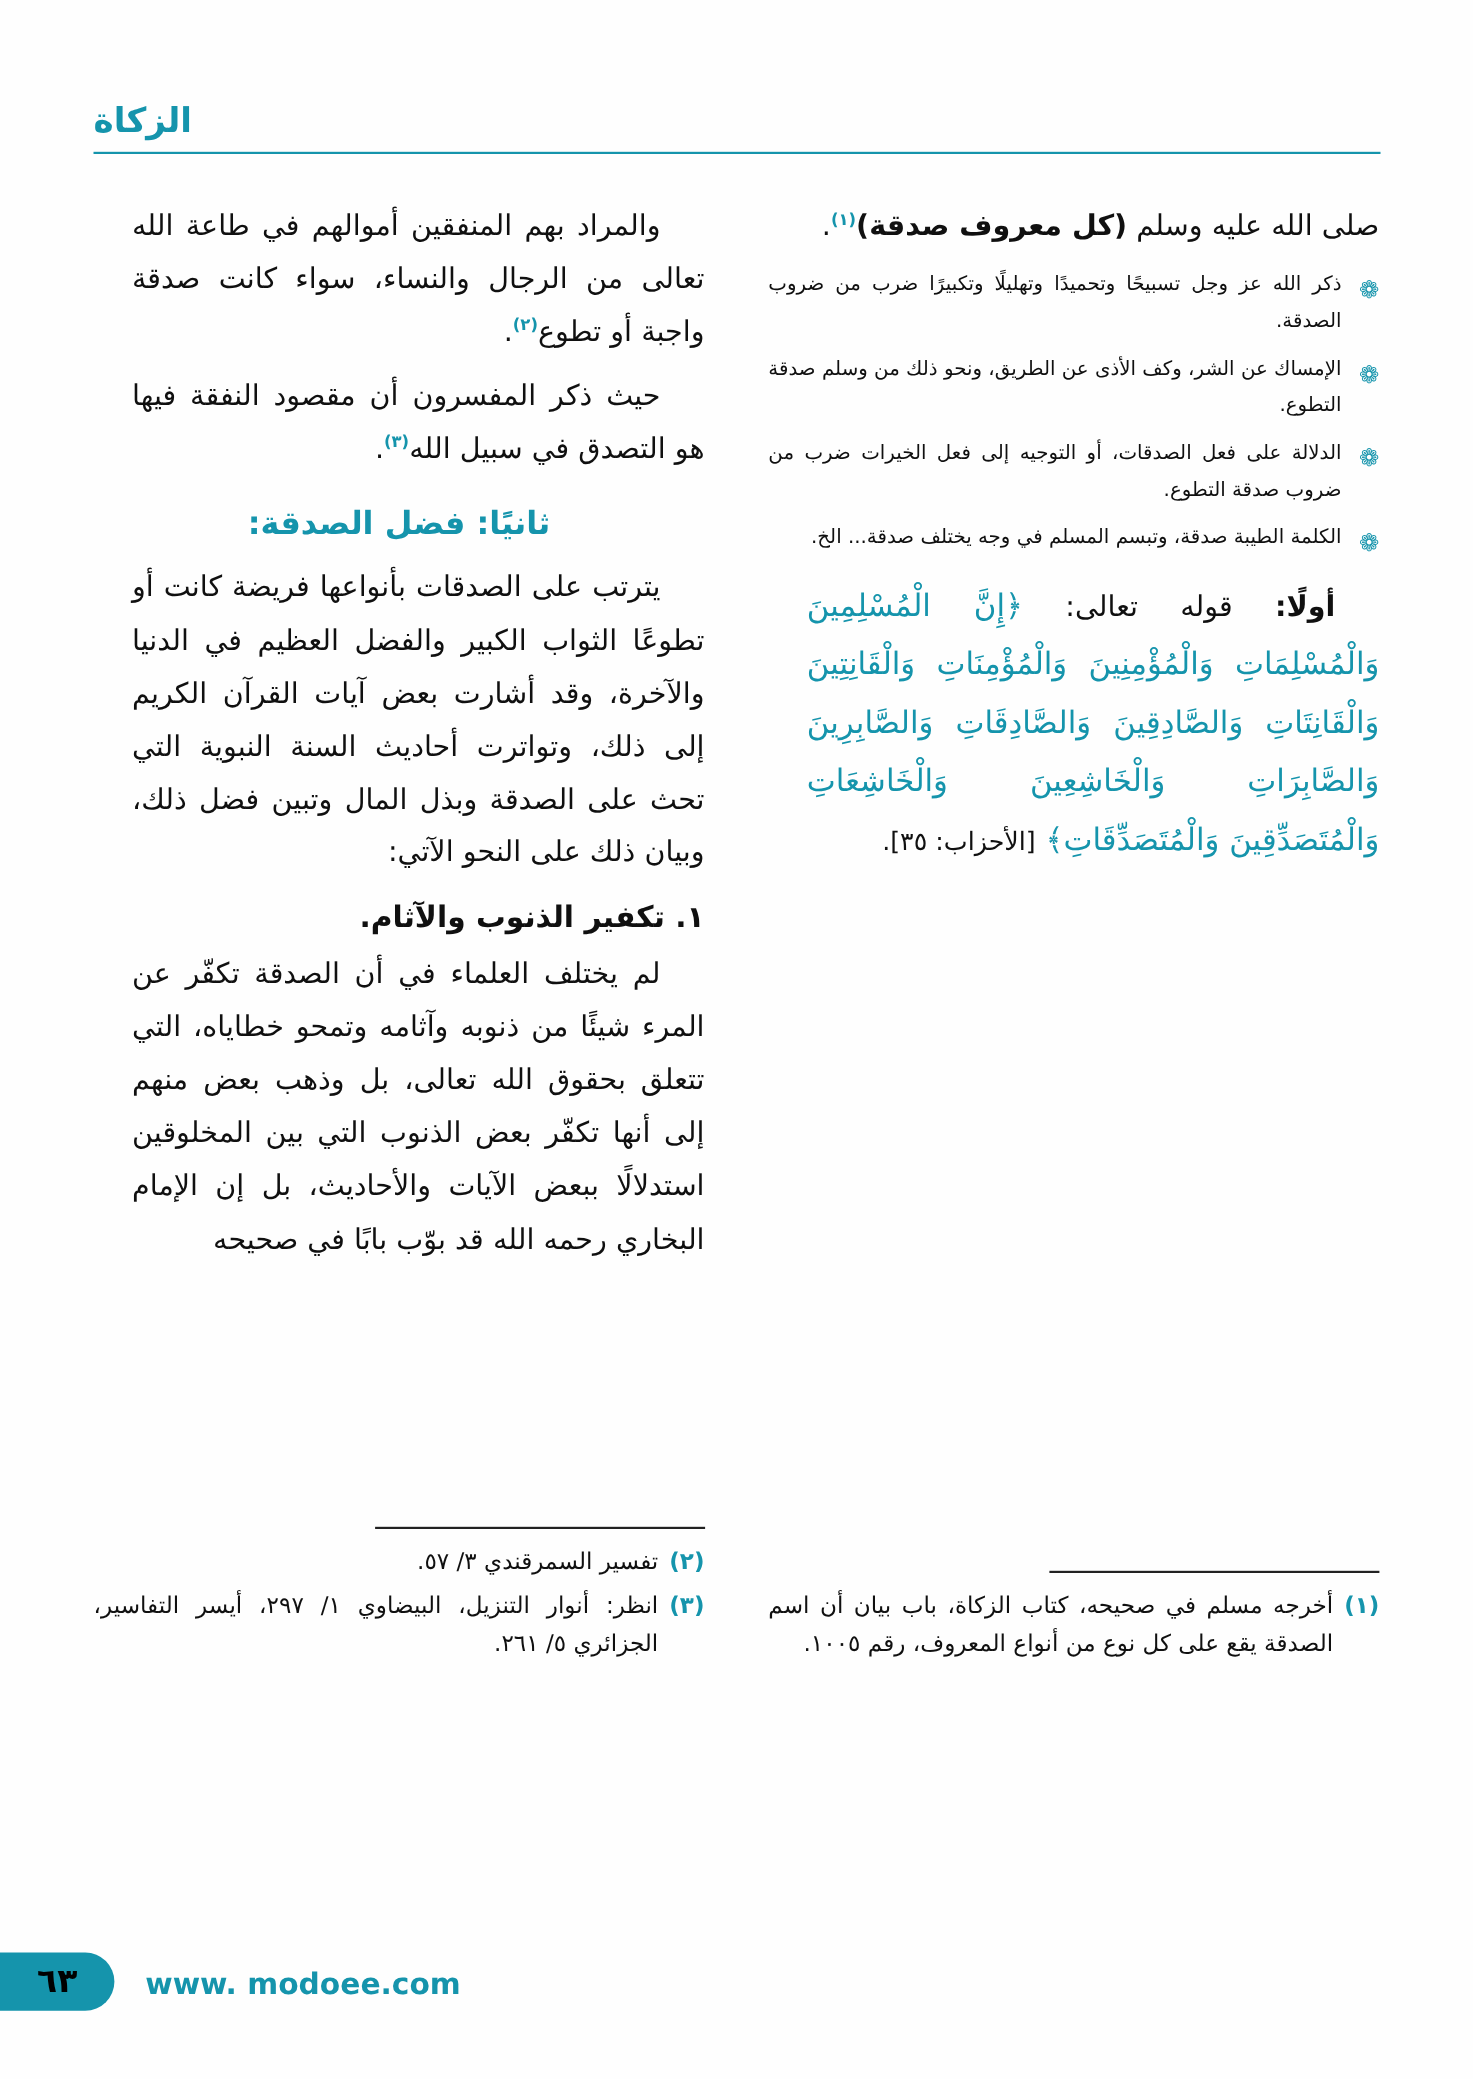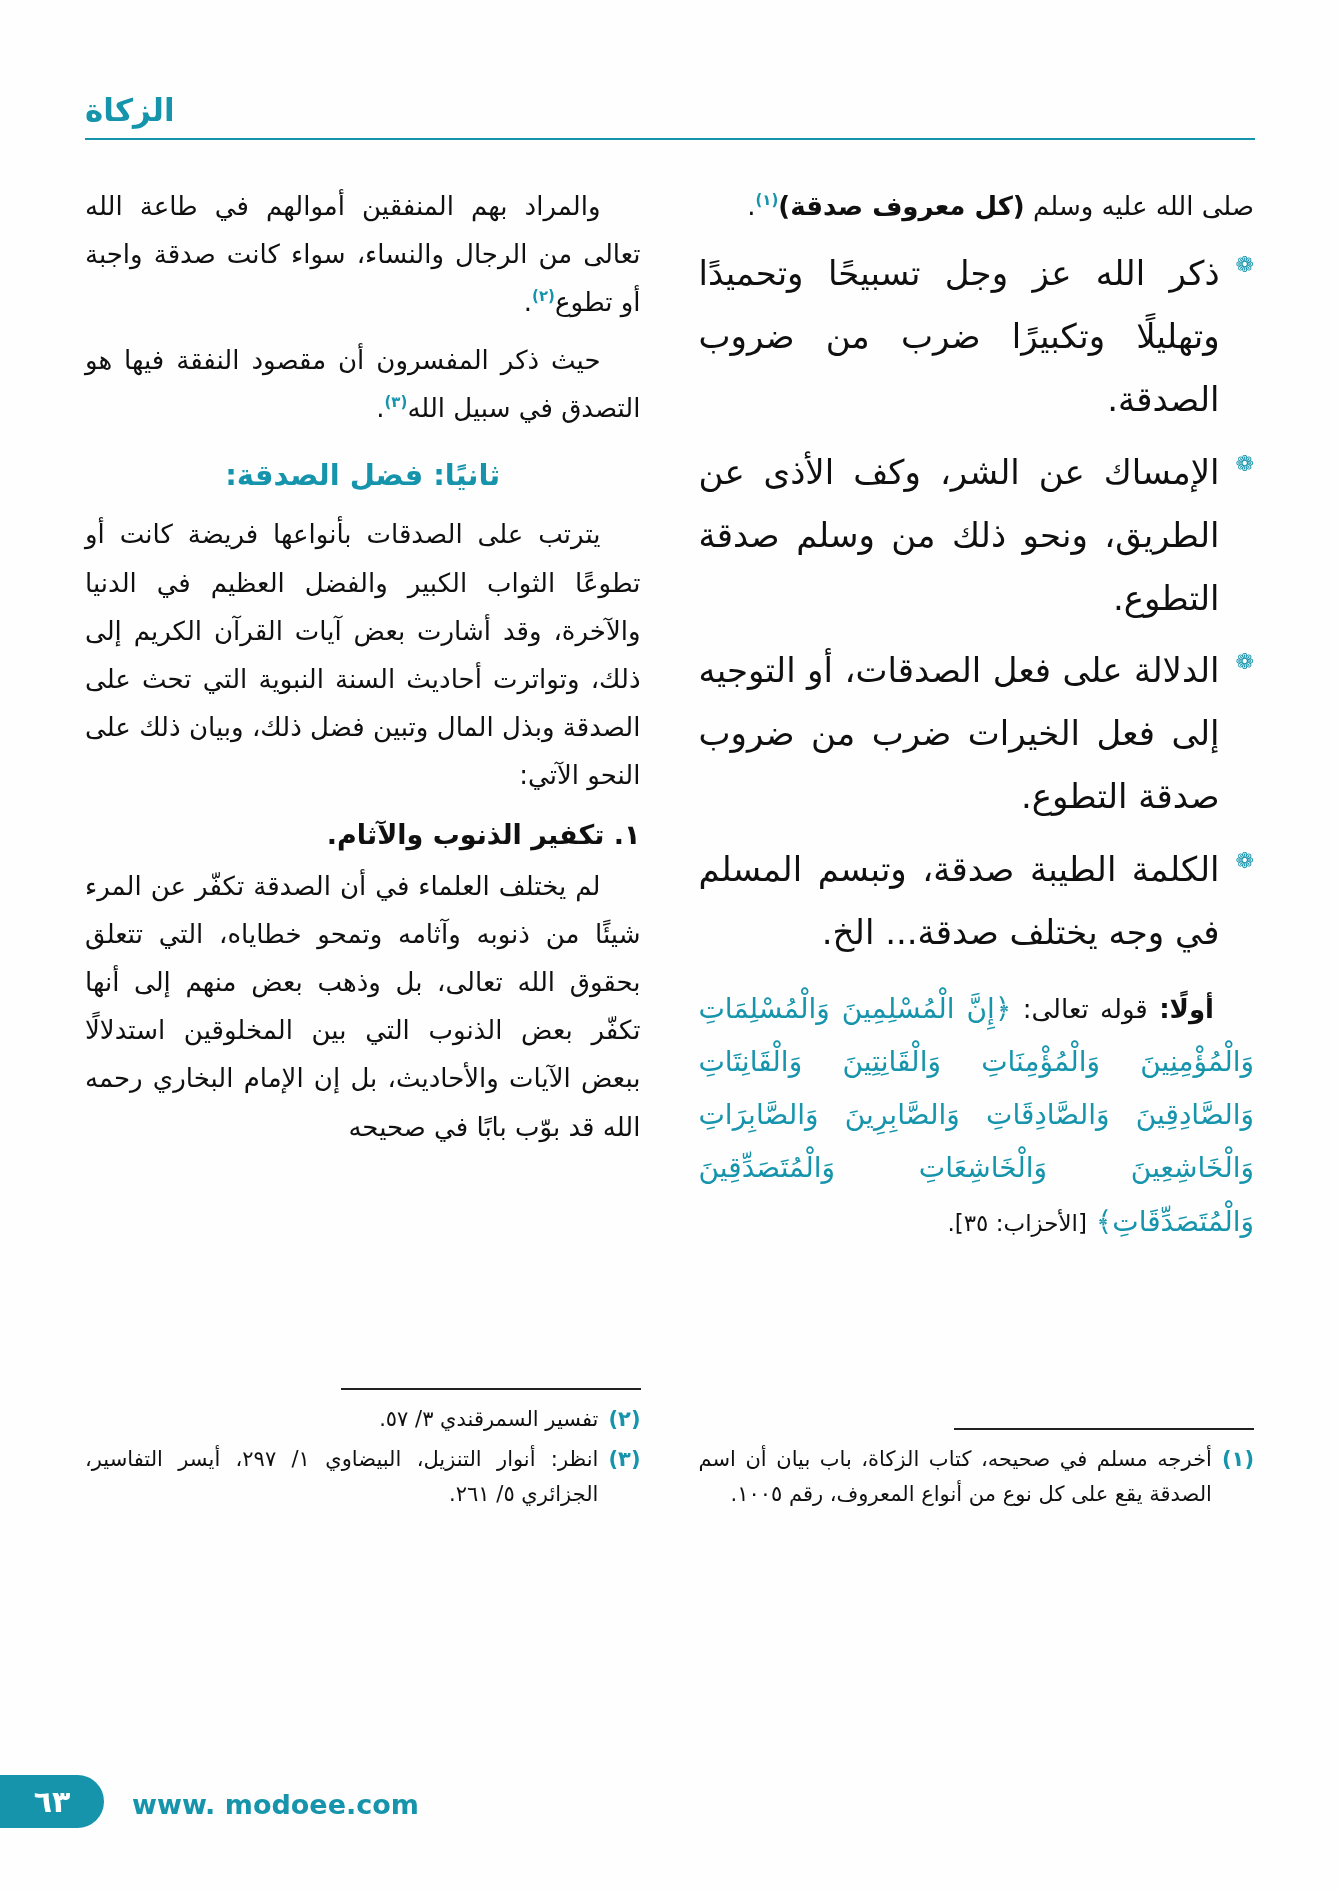--- a/index.html
+++ b/index.html
@@ -23,29 +23,30 @@
   
   .columns {
     position:absolute; top:182px; right:85px; left:85px; height:1335px;
     display:flex; gap:58px;
   }
   .col { flex:1 1 0; display:flex; flex-direction:column; min-width:0; }
   .para {
     font-size:26px; line-height:1.85;
     text-align:justify; text-justify:inter-word;
     margin-bottom:10px;
+    margin-left:35px;
   }
   .indent { text-indent:40px; }
   .bold { font-weight:bold; }
   .sup { color:var(--accent); font-size:15px; vertical-align:super; font-weight:bold; }
 
   .bullets { list-style:none; margin:2px 0 8px 0; }
   .bullet-item { display:flex; gap:16px; margin-bottom:10px; }
   .bullet-icon { color:var(--accent); font-size:22px; line-height:1; margin-top:12px; flex:0 0 auto; }
-  .bullet-text { flex:1 1 auto; font-size:34px; line-height:1.85; text-align:justify; }
+  .bullet-text { flex:1 1 auto; font-size:18px; line-height:1.85; text-align:justify; }
 
   .verse { color:var(--accent); font-size:28px; line-height:1.9; }
   .ref { font-size:23px; }
 
   .section-heading {
     color:var(--accent); font-weight:bold; font-size:29px;
     text-align:center; margin:16px 0 18px 0;
   }
   .sub-heading {
     font-weight:bold; font-size:27px; margin:10px 0 12px 0;
@@ -58,21 +59,21 @@
   .fn-num { color:var(--accent); font-weight:bold; flex:0 0 auto; }
   .fn-text { flex:1 1 auto; }
 
   
   .page-num-tab {
     position:absolute; left:0; bottom:62px;
     width:104px; height:53px;
     background:var(--accent);
     border-radius:0 27px 27px 0;
     display:flex; align-items:center; justify-content:center;
-    color:#ffffff; font-size:30px; font-weight:bold;
+    color:#000000; font-size:30px; font-weight:bold;
   }
   .website {
     position:absolute; left:132px; bottom:70px;
     color:var(--accent); font-size:27px; font-weight:bold;
     direction:ltr;
   }
 </style>
 </head>
 <body>
 

